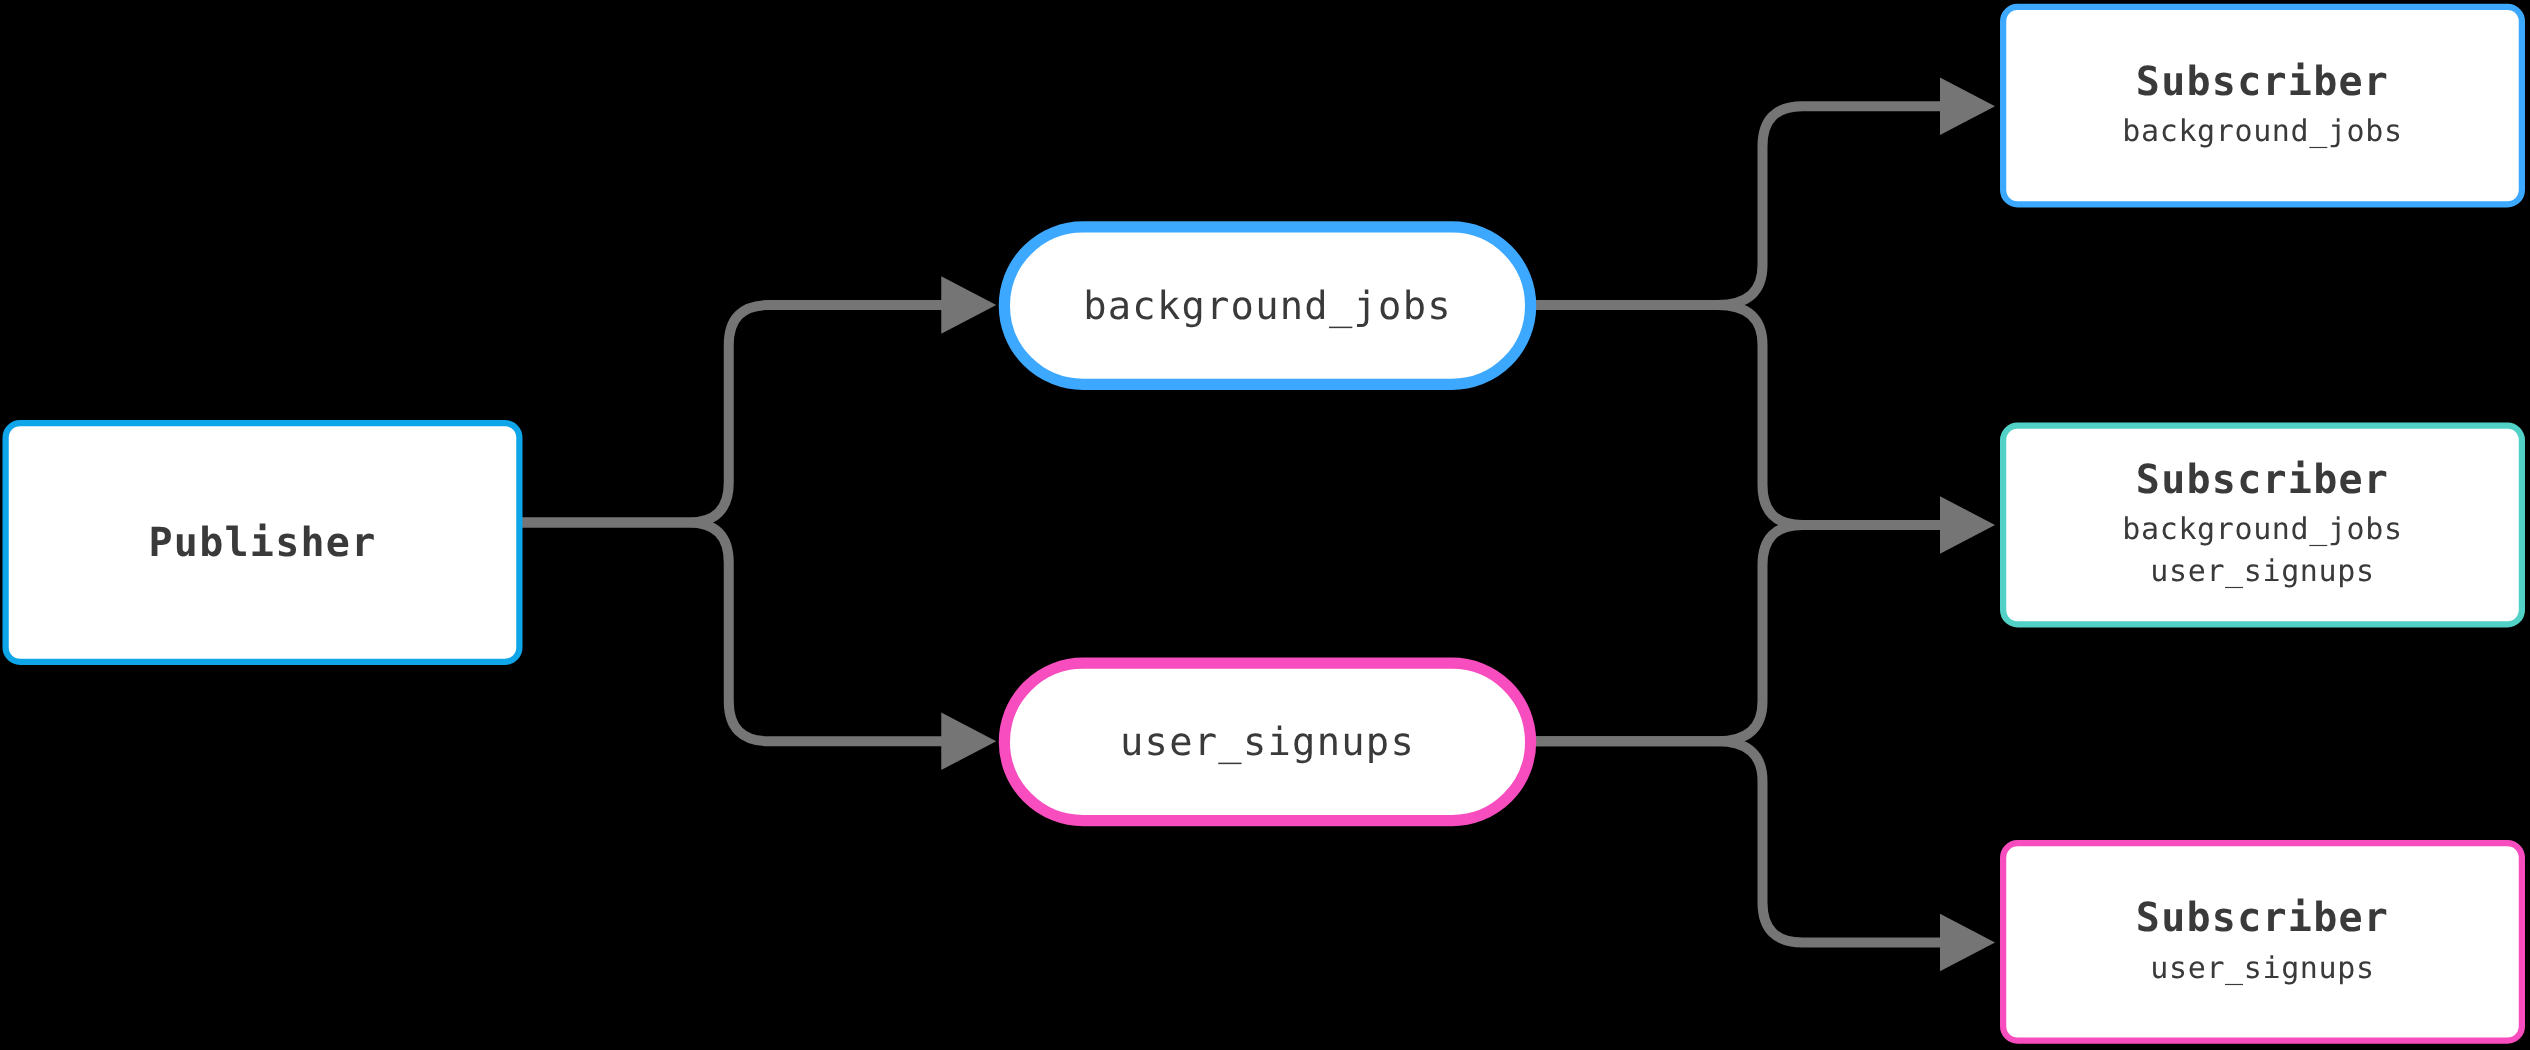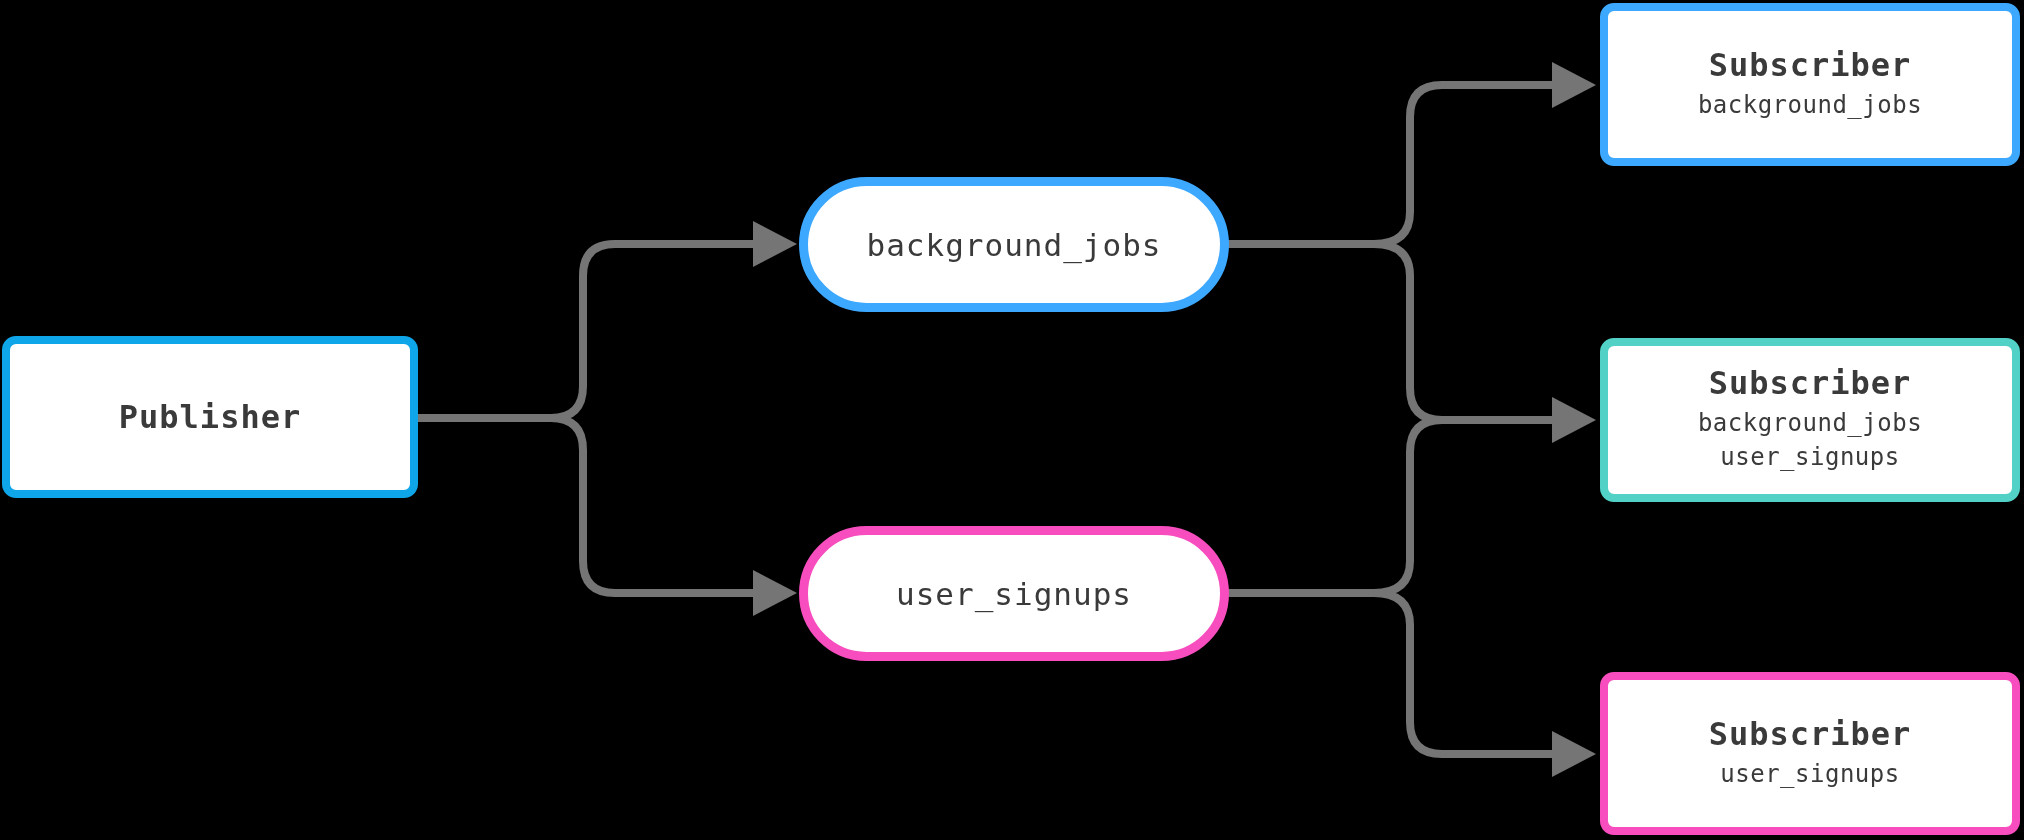--- a/index.html
+++ b/index.html
@@ -25,27 +25,27 @@
     background: #ffffff;
     box-sizing: border-box;
     display: flex;
     flex-direction: column;
     align-items: center;
     justify-content: center;
     color: #3a3a3a;
   }
   .rect {
     border-radius: 14px;
-    border: 8px solid #0ea5e9;
+    border: 5px solid #0ea5e9;
   }
   .pill {
     border-radius: 68px;
     border: 9px solid #3da8ff;
   }
-  #publisher    { left: 2px;    top: 336px; width: 416px; height: 162px; }
+  #publisher    { left: 2px;    top: 336px; width: 416px; height: 196px; }
   #topic-bg     { left: 799px;  top: 177px; width: 430px; height: 135px; border-color: #3da8ff; }
   #topic-us     { left: 799px;  top: 526px; width: 430px; height: 135px; border-color: #f74dbe; }
   #sub-1        { left: 1600px; top: 3px;   width: 420px; height: 163px; border-color: #3da8ff; }
   #sub-2        { left: 1600px; top: 338px; width: 420px; height: 164px; border-color: #52d1c6; }
   #sub-3        { left: 1600px; top: 672px; width: 420px; height: 163px; border-color: #f74dbe; }
   .node-title {
     font-size: 32px;
     font-weight: bold;
     letter-spacing: 1px;
     line-height: 1.15;

